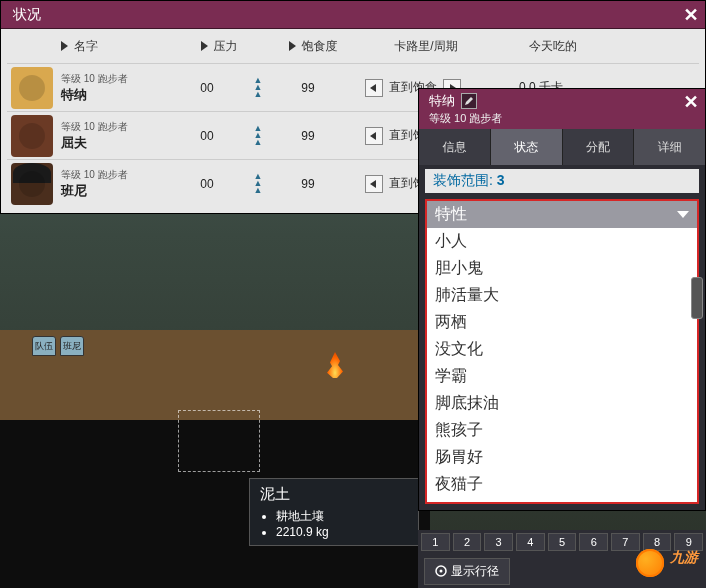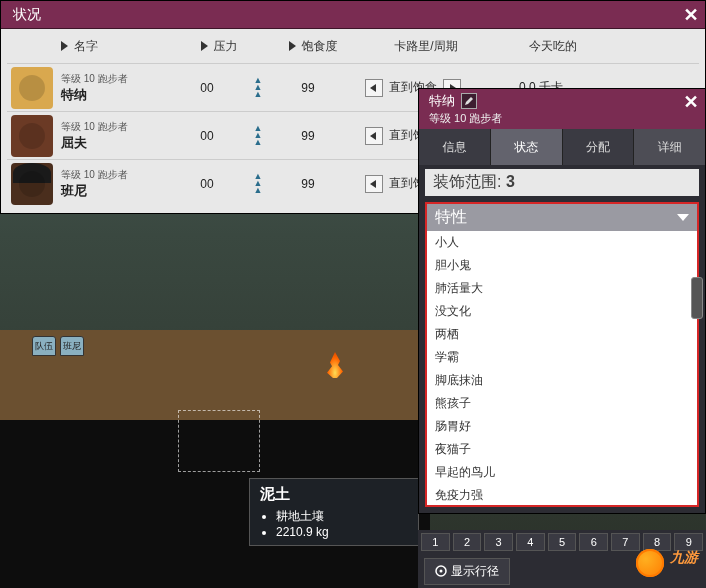--- a/index.html
+++ b/index.html
@@ -177,22 +177,22 @@
     display: flex; align-items: center; justify-content: center;
     font-size: 12px;
     color: #ddd;
     border-right: 1px solid #222;
     cursor: pointer;
   }
   .tab:last-child { border-right: none; background: #4d4d55; }
   .tab.active { background: #63636d; color: #fff; }
   .deco-row {
     background: #e8e8e8;
-    color: #404040;
-    font-size: 16px;
+    color: #0369a1;
+    font-size: 14px;
     padding: 3px 8px;
     margin: 4px 6px 0 6px;
   }
   .traits-wrap {
     margin: 6px;
     border: 2px solid #d62626;
     background: #fff;
     max-height: 305px;
     overflow-y: auto;
   }
@@ -206,21 +206,21 @@
     align-items: center;
   }
   .traits-head .chev {
     width: 0; height: 0;
     border-left: 6px solid transparent;
     border-right: 6px solid transparent;
     border-top: 7px solid #fff;
   }
   .trait-item {
     padding: 3px 8px;
-    font-size: 12px;
+    font-size: 16px;
     color: #333;
   }
   .scroll-thumb {
     position: absolute;
     right: 2px; top: 188px;
     width: 12px; height: 42px;
     background: #555;
     border: 1px solid #888;
     border-radius: 3px;
   }
@@ -280,21 +280,21 @@
   .tooltip {
     position: absolute;
     left: 249px; top: 478px;
     width: 170px;
     background: rgba(30,34,40,0.96);
     border: 1px solid #555;
     padding: 6px 10px;
     z-index: 4;
     color: #fff;
   }
-  .tooltip .tt-title { font-size: 15px; margin-bottom: 4px; font-weight: bold; }
+  .tooltip .tt-title { font-size: 15px; margin-bottom: 4px; }
   .tooltip ul { list-style: disc; padding-left: 16px; font-size: 12px; }
   
   .markers {
     position: absolute;
     left: 32px; top: 336px;
     z-index: 1;
     display: flex; gap: 4px;
   }
   .marker {
     width: 24px; height: 20px;
@@ -450,22 +450,22 @@
   </div>
   <div class="traits-wrap">
     <div class="traits-head">
       <span>特性</span>
       <span class="chev"></span>
     </div>
     <div id="traits-list">
         <div class="trait-item">小人</div>
         <div class="trait-item">胆小鬼</div>
         <div class="trait-item">肺活量大</div>
+        <div class="trait-item">两栖</div>
         <div class="trait-item">没文化</div>
-        <div class="trait-item">两栖</div>
         <div class="trait-item">学霸</div>
         <div class="trait-item">脚底抹油</div>
         <div class="trait-item">熊孩子</div>
         <div class="trait-item">肠胃好</div>
         <div class="trait-item">夜猫子</div>
         <div class="trait-item">早起的鸟儿</div>
         <div class="trait-item">免疫力强</div>
       </div>
   </div>
   <div class="scroll-thumb"></div>

